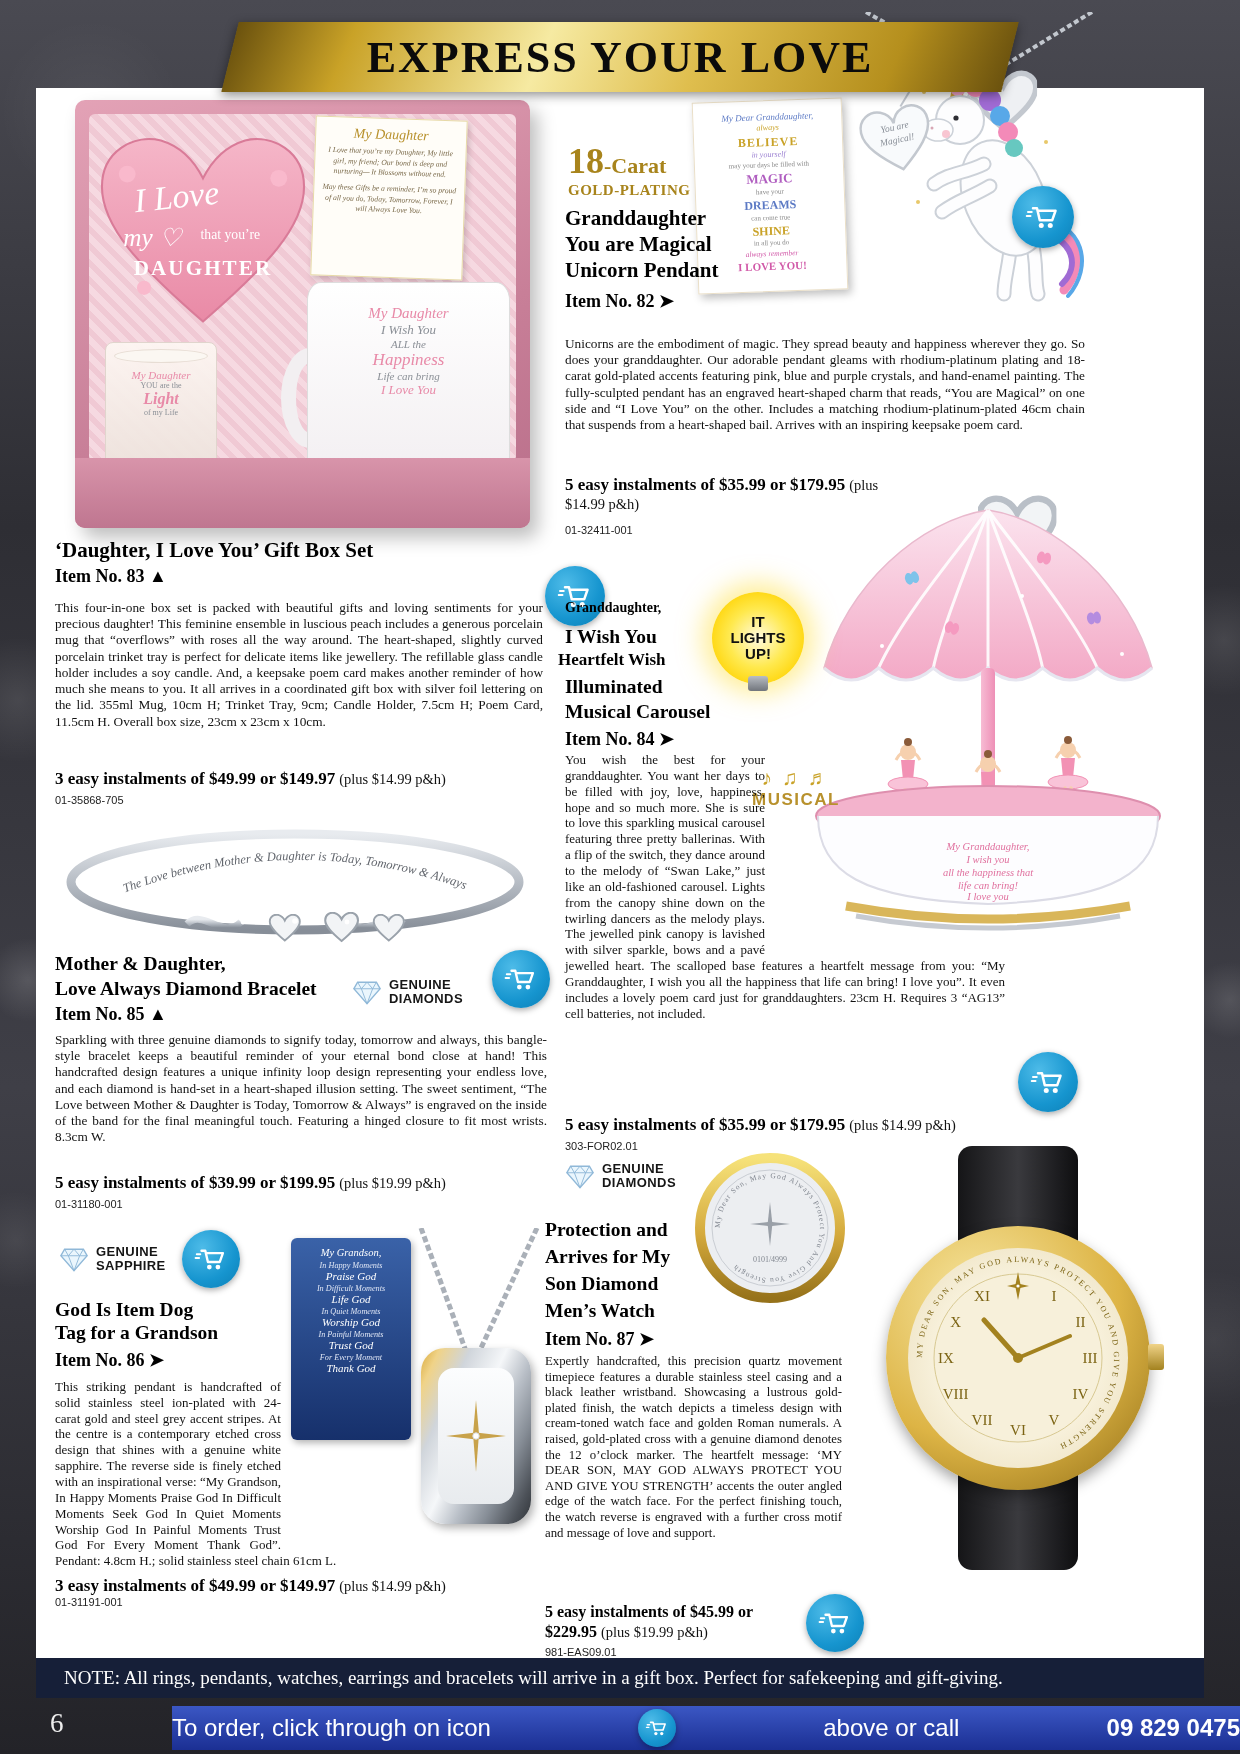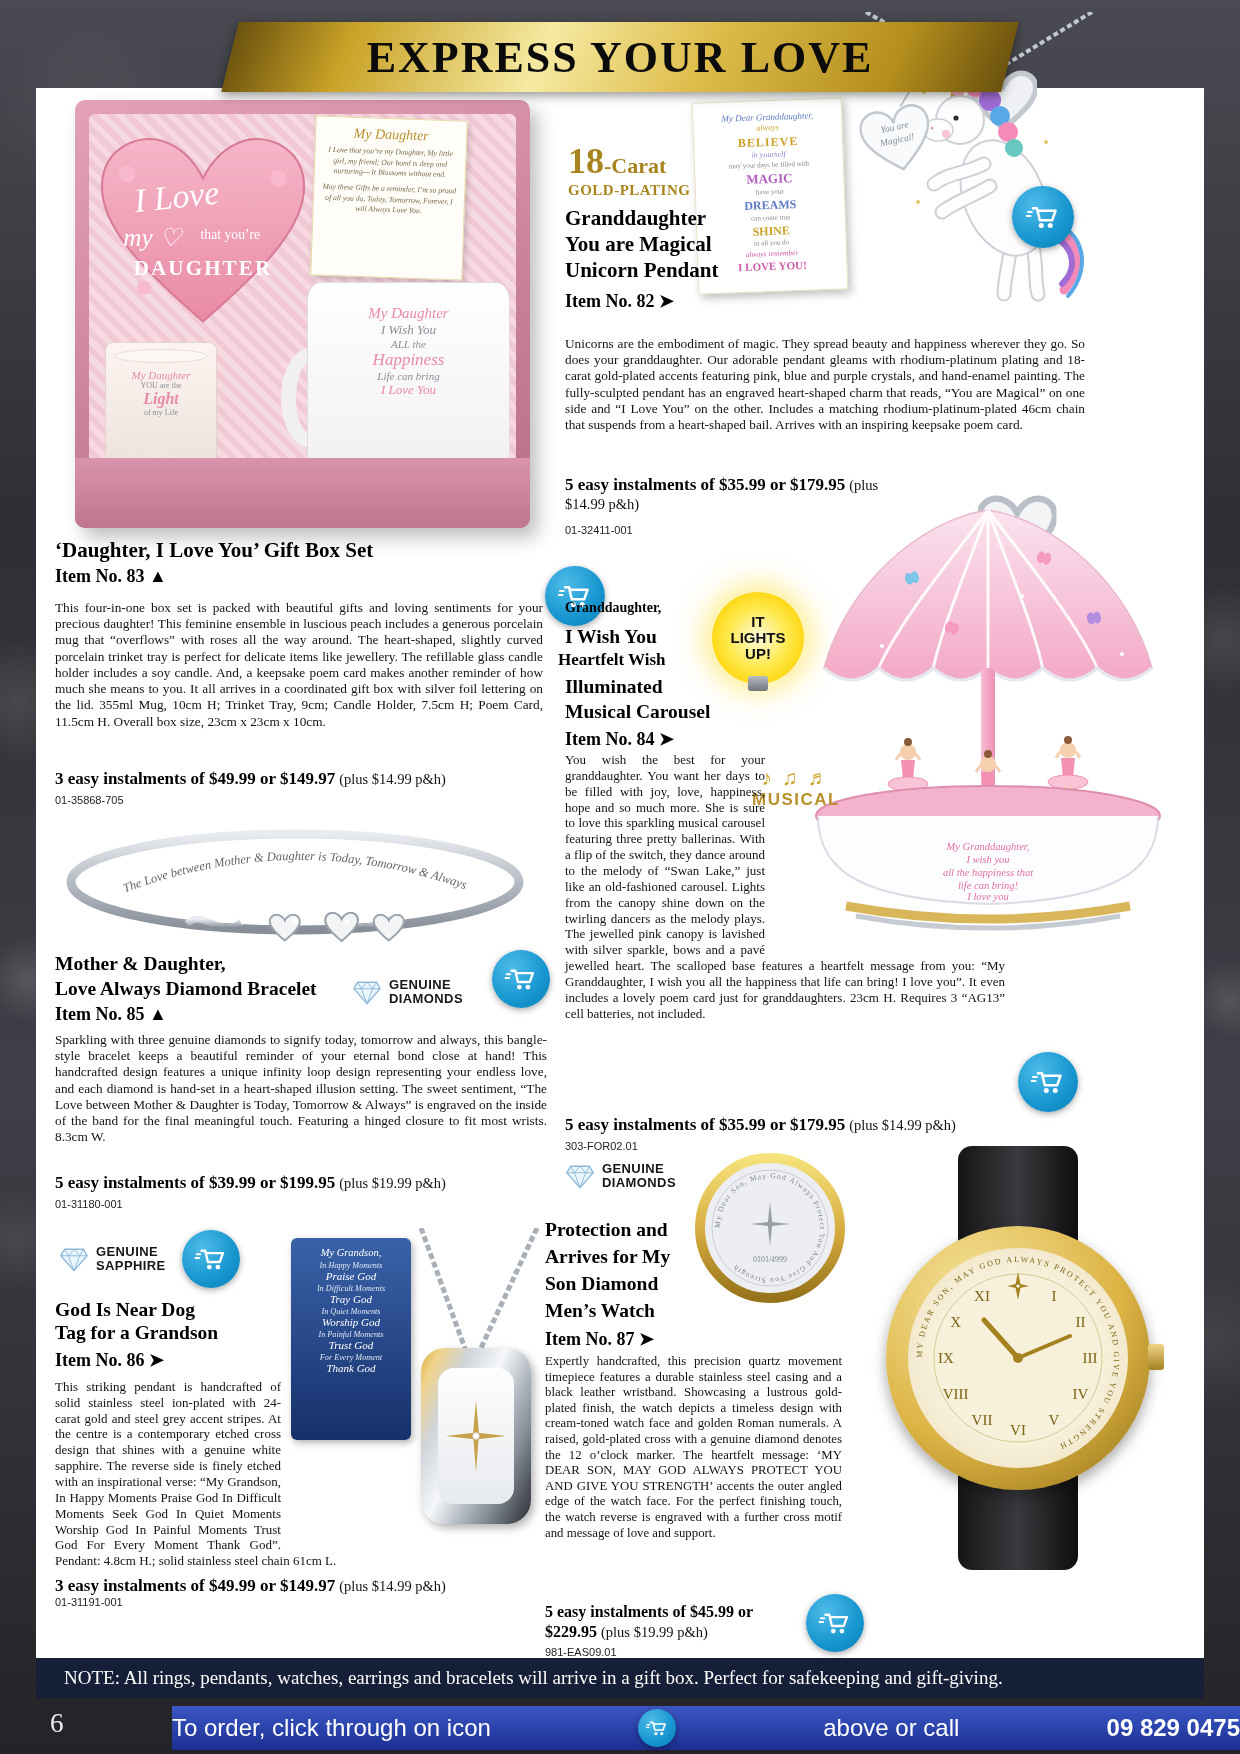--- a/index.html
+++ b/index.html
@@ -241,21 +241,21 @@
   <div class="abs" style="left:55px; top:1228px; width:488px;">
     <div class="dogfig">
       <svg class="abs" style="left:114px; top:0;" width="138" height="134">
         <path d="M16,0 L62,126 M132,0 L76,120" stroke="#aab0b8" stroke-width="5" stroke-dasharray="6 3" fill="none"></path>
       </svg>
       <div class="dtcard">
         <div class="dt-t">My Grandson,</div>
         <div class="dt-s">In Happy Moments</div>
         <div class="dt-g">Praise God</div>
         <div class="dt-s">In Difficult Moments</div>
-        <div class="dt-g">Tray God</div>
+        <div class="dt-g">Life God</div>
         <div class="dt-s">In Quiet Moments</div>
         <div class="dt-g">Worship God</div>
         <div class="dt-s">In Painful Moments</div>
         <div class="dt-g">Trust God</div>
         <div class="dt-s">For Every Moment</div>
         <div class="dt-g">Thank God</div>
       </div>
       <div class="pendant">
         <div class="inner"></div>
         <svg class="abs" style="left:0; top:0;" width="110" height="176" viewBox="0 0 110 176">
@@ -276,21 +276,21 @@
             <div>GENUINE</div>
             <div>SAPPHIRE</div>
           </div>
       </div>
       <div class="cart" style="width:58px; height:58px;">
           <svg width="38" height="38">
             <use href="#cart-g"></use>
           </svg>
         </div>
     </div>
-    <h2 class="ttl" style="font-size:19.5px;">God Is Near Dog</h2>
+    <h2 class="ttl" style="font-size:19.5px;">God Is Item Dog</h2>
     <h2 class="ttl" style="font-size:19.5px;">Tag for a Grandson</h2>
     <div class="item" style="margin-top:4px;">Item No. 86 ➤</div>
     <p class="bodyp" style="margin-top:8px; font-size:13px;">This striking pendant is handcrafted of solid stainless steel ion-plated with 24-carat gold and steel grey accent stripes. At the centre is a contemporary etched cross design that shines with a genuine white sapphire. The reverse side is finely etched with an inspirational verse: “My Grandson, In Happy Moments Praise God In Difficult Moments Seek God In Quiet Moments Worship God In Painful Moments Trust God For Every Moment Thank God”. Pendant: 4.8cm H.; solid stainless steel chain 61cm L.</p>
     <p style="margin-top:6px;"><span class="price">3 easy instalments of $49.99 or $149.97</span> <span class="ph">(plus $14.99 p&amp;h)</span></p>
     <div class="code">01-31191-001</div>
   </div>
 
   <div class="goldbadge abs" style="left:568px; top:140px;">
     <div><span style="font-size:36px;">18</span><span style="font-size:22px;">-Carat</span></div>
     <div style="font-size:15px; letter-spacing:.5px;">GOLD-PLATING</div>

